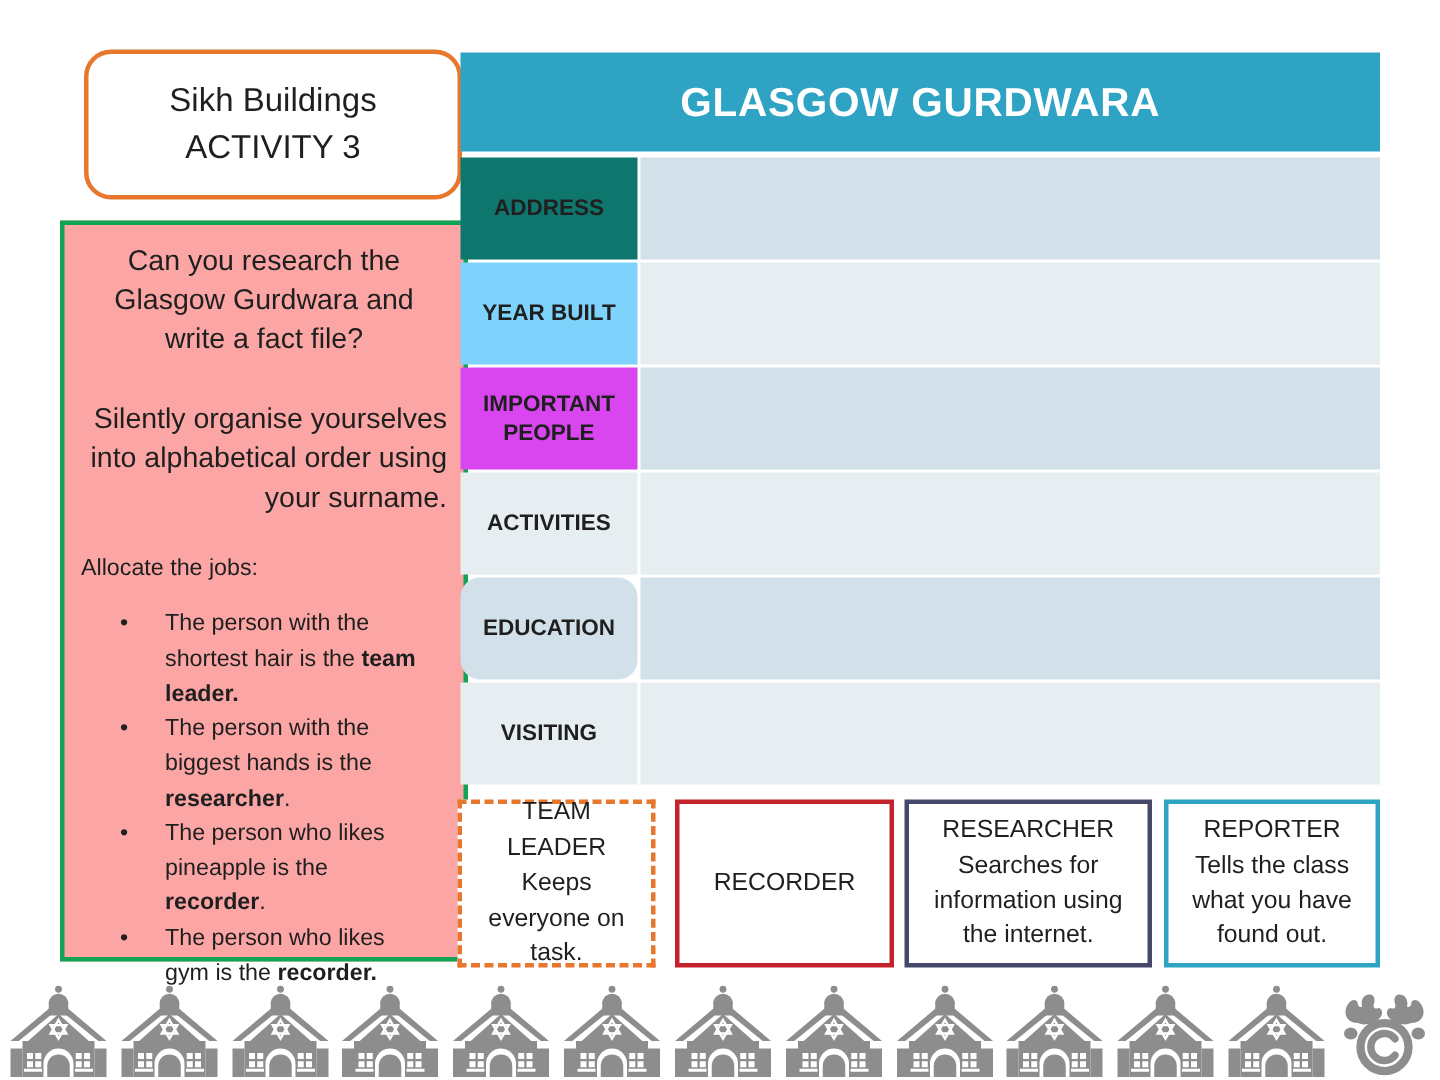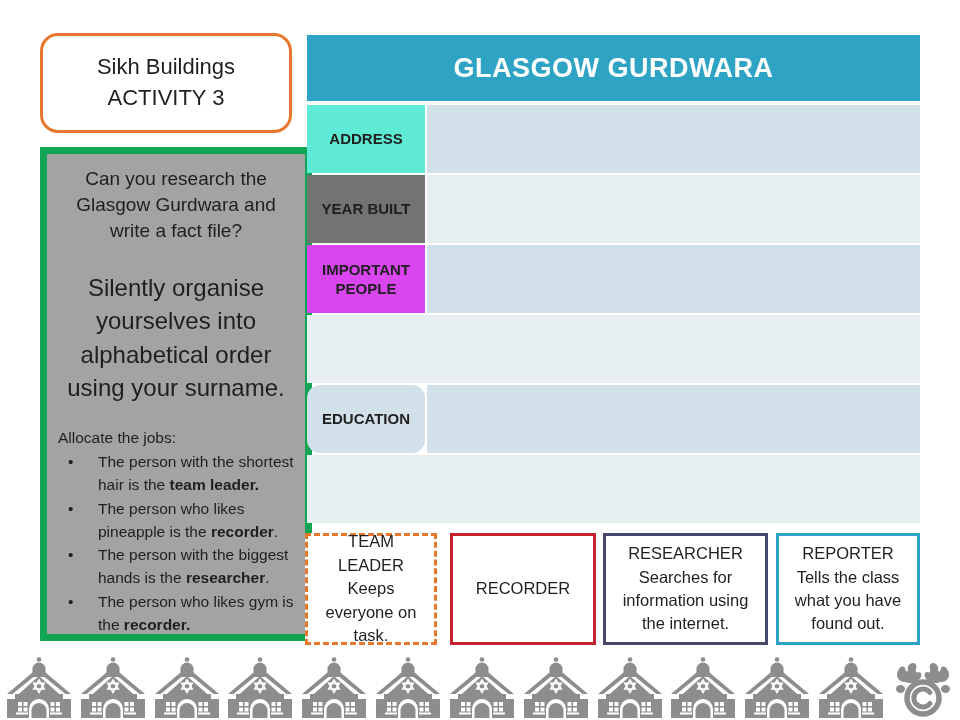--- a/index.html
+++ b/index.html
@@ -1,32 +1,32 @@
 <!DOCTYPE html>
 <html><head>
 <meta charset="utf-8">
 <style>
   html,body{margin:0;padding:0;background:#ffffff;}
   .slide{position:relative;width:960px;height:720px;background:#ffffff;overflow:hidden;
          font-family:"Liberation Sans",sans-serif;color:#1f1f1f;}
 
   
-  .title-box{position:absolute;left:40px;top:33px;width:252px;height:100px;
+  .title-box{position:absolute;left:56px;top:33px;width:252px;height:100px;
              border:3.5px solid #e8772e;border-radius:18px;box-sizing:border-box;
              display:flex;flex-direction:column;justify-content:center;align-items:center;
              font-size:22px;line-height:1.4;text-align:center;background:#fff;}
 
   
   .inst-box{position:absolute;left:40px;top:147px;width:272px;height:494px;
-            border:7px solid #be185d;box-sizing:border-box;background:#a3a3a3;
+            border:3px solid #be185d;box-sizing:border-box;background:#fca5a5;
             padding:10px 11px 6px 11px;}
   .inst-q{font-size:19px;line-height:1.38;text-align:center;margin:2px 0 26px 0;}
-  .inst-s{font-size:24px;line-height:1.4;text-align:center;margin:0 0 24px 0;}
+  .inst-s{font-size:19px;line-height:1.4;text-align:right;margin:0 0 24px 0;}
   .inst-alloc{font-size:15.5px;margin:0 0 3px 0;}
-  ul.jobs{list-style:none;margin:0;padding:0;font-size:15.5px;line-height:1.5;}
+  ul.jobs{list-style:none;margin:16px;padding:0;font-size:15.5px;line-height:1.5;}
   ul.jobs li{position:relative;padding-left:40px;}
   ul.jobs li::before{content:"\2022";position:absolute;left:10px;}
 
   
   .ftable{position:absolute;left:307px;top:35px;width:613px;}
   .ftable-header{height:66px;display:flex;align-items:center;justify-content:center;
                  background:#2ea3c4;color:#ffffff;font-weight:bold;font-size:27px;
                  letter-spacing:.5px;margin-bottom:4px;}
   .trow{display:flex;height:68px;margin-bottom:2px;}
   .tlabel{width:118px;margin-right:2px;display:flex;align-items:center;justify-content:center;
@@ -61,54 +61,56 @@
 
   <div class="inst-box" style="border-color: rgb(18, 164, 85);">
     <p class="inst-q">Can you research the Glasgow Gurdwara and write a fact file?</p>
     <p class="inst-s">Silently organise yourselves into alphabetical order using your surname.</p>
     <p class="inst-alloc">Allocate the jobs:</p>
     <ul class="jobs">
       <li>
         <span>The person with the shortest hair is the </span><b>team leader.</b><span></span>
       </li>
       <li>
-        <span>The person who likes pineapple is the </span><b>recorder</b><span>.</span>
+        <span>The person with the biggest hands is the </span><b>researcher</b><span>.</span>
       </li>
       <li>
-        <span>The person with the biggest hands is the </span><b>researcher</b><span>.</span>
+        <span>The person who likes pineapple is the </span><b>recorder</b><span>.</span>
       </li>
       <li>
         <span>The person who likes gym is the </span><b>recorder.</b><span></span>
       </li>
     </ul>
   </div>
 
   <div class="ftable">
     <div class="ftable-header" style="background-color: rgb(46, 163, 196); color: rgb(255, 255, 255);">GLASGOW GURDWARA</div>
 
     <div class="trow">
-      <div class="tlabel" style="background-color: #5eead4;">ADDRESS</div>
+      <div class="tlabel" style="background-color: #0f766e;">ADDRESS</div>
       <div class="tvalue" style="background-color: rgb(210, 225, 233);"></div>
     </div>
     <div class="trow">
-      <div class="tlabel" style="background-color: #737373;">YEAR BUILT</div>
+      <div class="tlabel" style="background-color: #7dd3fc;">YEAR BUILT</div>
       <div class="tvalue" style="background-color: rgb(231, 238, 242);"></div>
     </div>
     <div class="trow">
       <div class="tlabel" style="background-color: #d946ef;">IMPORTANT PEOPLE</div>
       <div class="tvalue" style="background-color: rgb(210, 225, 233);"></div>
     </div>
     <div class="trow">
+      <div class="tlabel" style="background-color: rgb(231, 238, 242);">ACTIVITIES</div>
       <div class="tvalue" style="background-color: rgb(231, 238, 242);"></div>
     </div>
     <div class="trow">
       <div class="tlabel" style="background-color: rgb(210, 225, 233); border-radius: 13px;">EDUCATION</div>
       <div class="tvalue" style="background-color: rgb(210, 225, 233);"></div>
     </div>
     <div class="trow">
+      <div class="tlabel" style="background-color: rgb(231, 238, 242);">VISITING</div>
       <div class="tvalue" style="background-color: rgb(231, 238, 242);"></div>
     </div>
   </div>
 
   <div class="role-card" id="rc0" style="border-color: rgb(232, 119, 46); border-style: dashed;">
     <span>TEAM LEADER</span>
     <span>Keeps everyone on task.</span>
   </div>
   <div class="role-card" id="rc1" style="border-color: rgb(196, 34, 44); border-style: solid;">
     <span>RECORDER</span>

